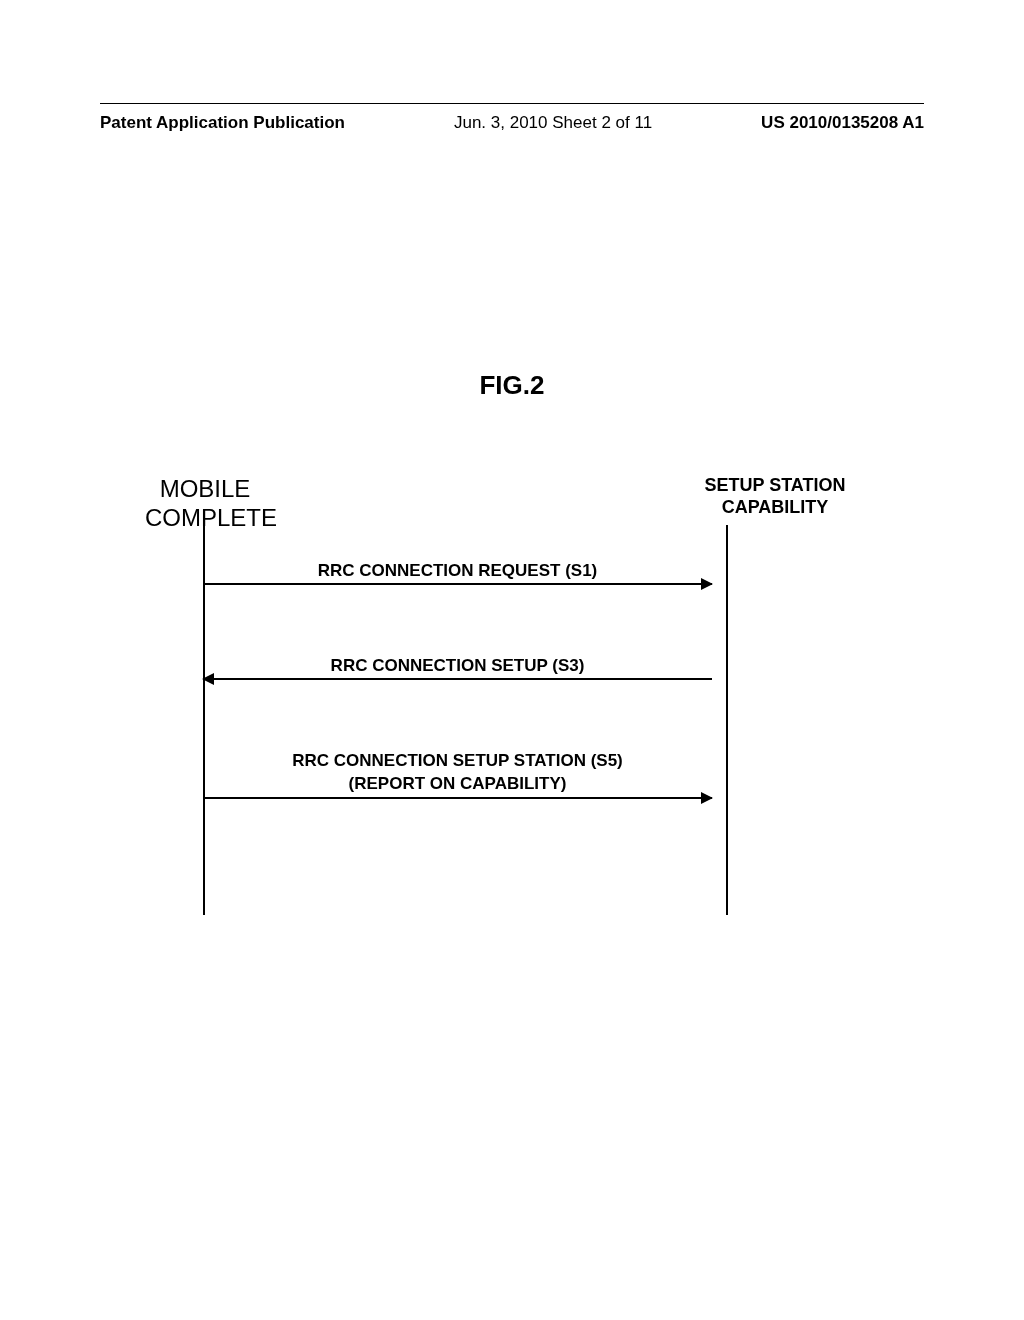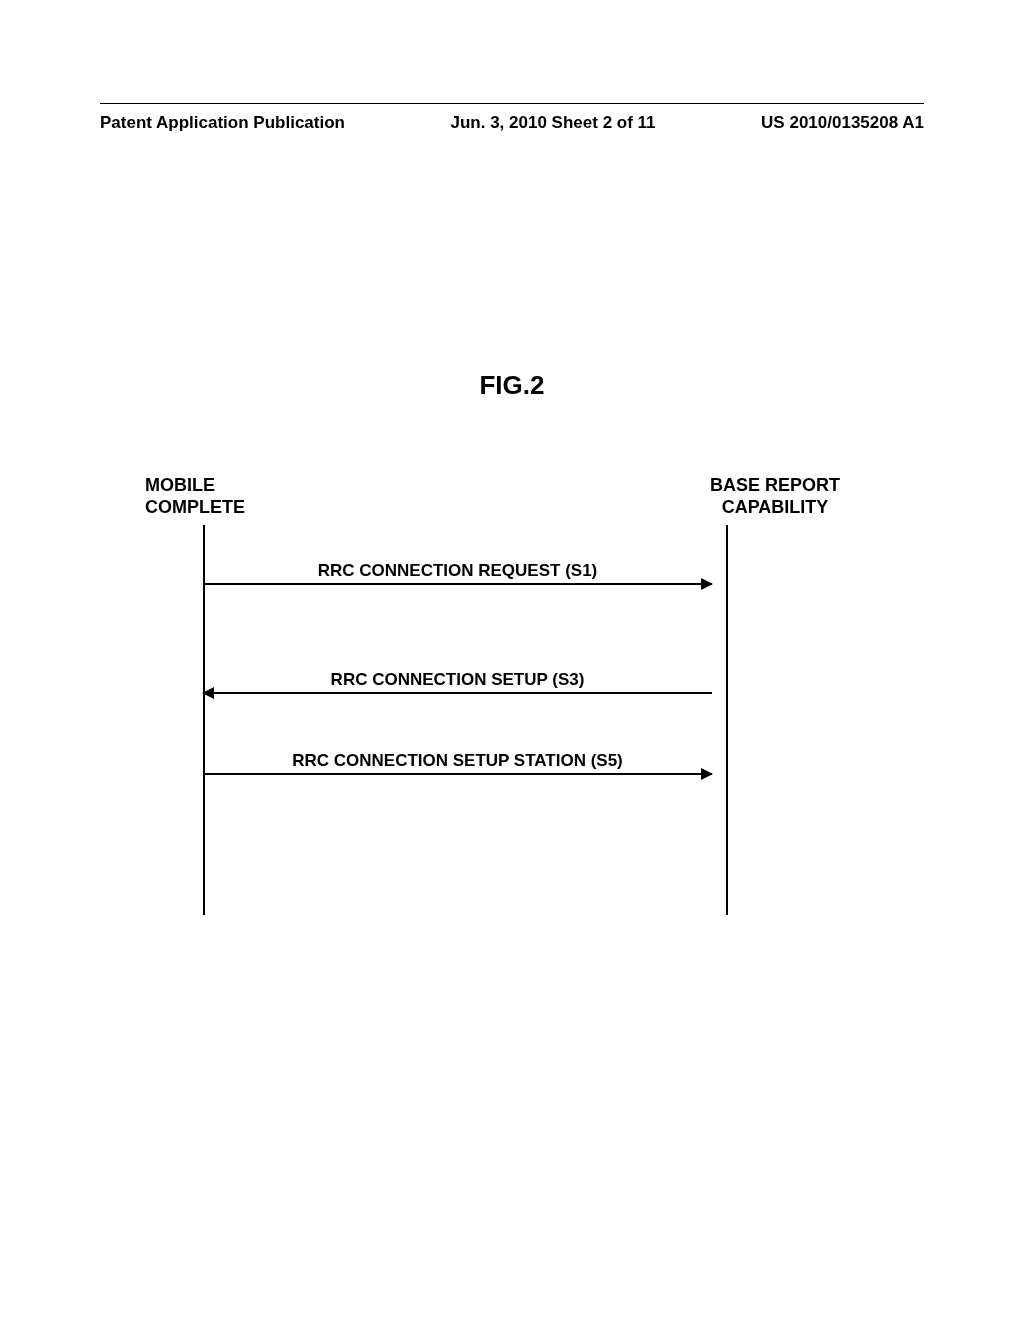--- a/index.html
+++ b/index.html
@@ -19,21 +19,21 @@
       display: flex;
       justify-content: space-between;
       align-items: baseline;
       font-size: 17px;
       margin-top: 33px;
     }
     .header-left {
       font-weight: bold;
     }
     .header-center {
-      font-weight: bold;
+      font-weight: normal;
     }
     .header-right {
       font-weight: bold;
       text-align: center;
     }
     .header-rule {
       position: absolute;
       top: 103px;
       left: 100px;
       right: 100px;
@@ -52,23 +52,23 @@
       position: absolute;
       top: 475px;
       left: 170px;
       width: 620px;
       height: 460px;
     }
     .entity-left {
       position: absolute;
       left: -25px;
       top: 0;
-      text-align: left;
-      font-weight: bold;
-      font-size: 18px;
+      text-align: center;
+      font-weight: normal;
+      font-size: 24px;
       line-height: 1.2;
       width: 120px;
     }
     .entity-right {
       position: absolute;
       right: -75px;
       top: 0;
       text-align: center;
       font-weight: bold;
       font-size: 18px;
@@ -125,21 +125,21 @@
       position: absolute;
       left: -1px;
       top: -5px;
       width: 0;
       height: 0;
       border-right: 12px solid #000;
       border-top: 6px solid transparent;
       border-bottom: 6px solid transparent;
     }
     .msg1 { top: 85px; }
-    .msg2 { top: 180px; margin-top: 14px; }
+    .msg2 { top: 180px; }
     .msg3 { top: 275px; }
   </style>
 </head>
 <body>
 
 <div class="page-header">
   <span class="header-left">Patent Application Publication</span>
   <span class="header-center">Jun. 3, 2010  Sheet 2 of 11</span>
   <span class="header-right">US 2010/0135208 A1</span>
 </div>
@@ -148,35 +148,36 @@
 <div class="figure-title">FIG.2</div>
 
 <div class="diagram">
 
   <div class="entity-left">
     <span>MOBILE</span><br>
     <span>COMPLETE</span>
   </div>
 
   <div class="entity-right">
-    <span>BASE REPORT</span><br>
+    <span>SETUP STATION</span><br>
     <span>CAPABILITY</span>
   </div>
 
   <div class="lifeline-left"></div>
   <div class="lifeline-right"></div>
 
   <div class="message msg1">
     <div class="message-text">RRC CONNECTION REQUEST (S1)</div>
     <div class="arrow-line arrow-right"></div>
   </div>
 
   <div class="message msg2">
     <div class="message-text">RRC CONNECTION SETUP (S3)</div>
     <div class="arrow-line arrow-left"></div>
   </div>
 
   <div class="message msg3">
     <div class="message-text">RRC CONNECTION SETUP STATION (S5)</div>
+    <div class="message-text">(REPORT ON CAPABILITY)</div>
     <div class="arrow-line arrow-right"></div>
   </div>
 
 </div>
 
 </body></html>

